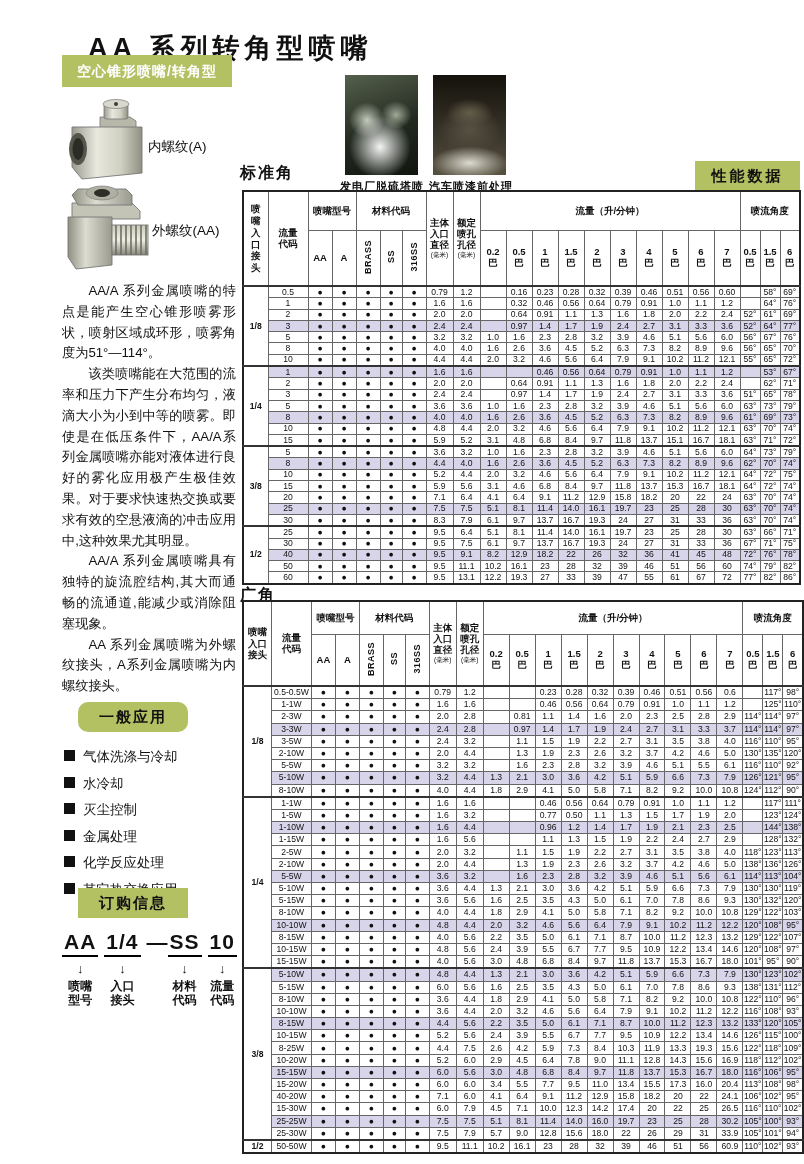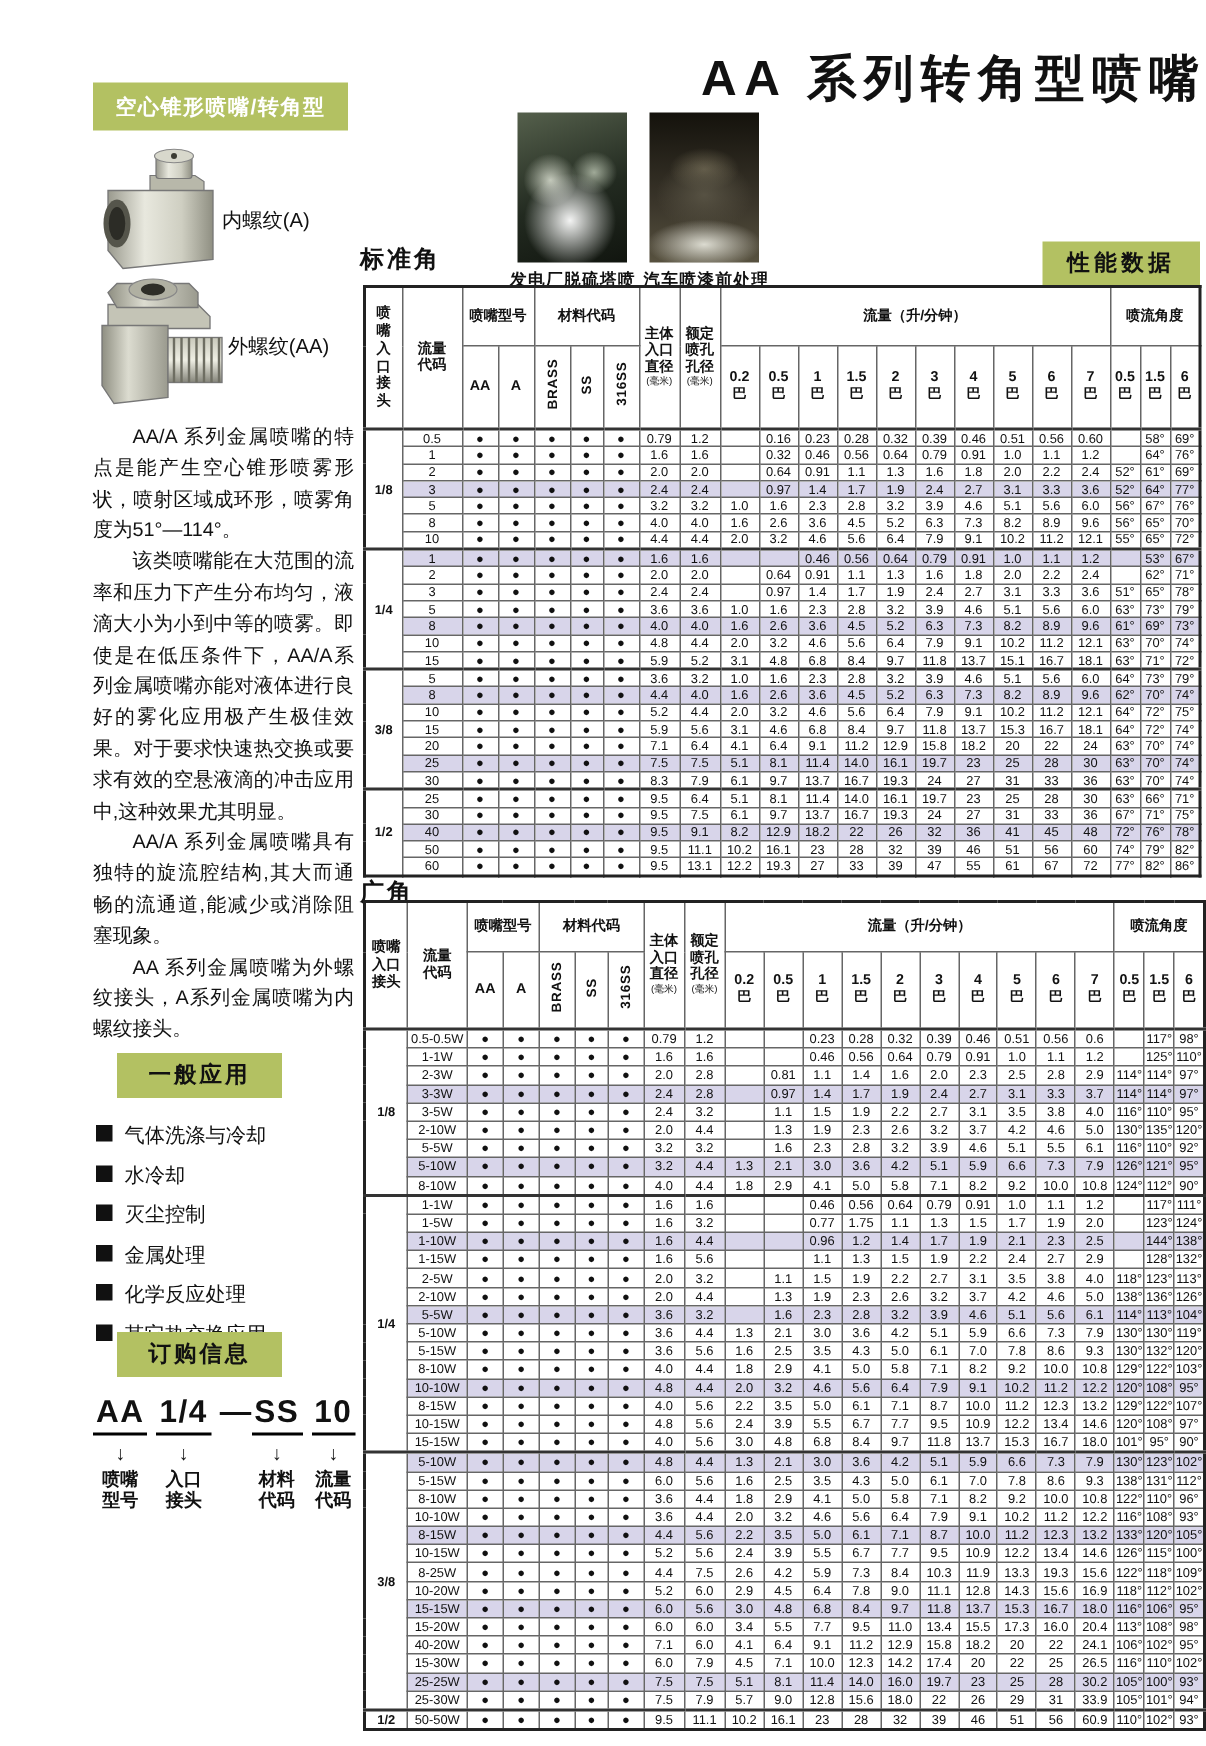--- a/index.html
+++ b/index.html
@@ -1,26 +1,26 @@
 <!DOCTYPE html>
 <html><head>
 <meta charset="utf-8">
 <style>
   html,body{margin:0;padding:0;background:#e8e8e8;}
   #page{position:relative;width:804px;height:1164px;background:#ffffff;overflow:hidden;
         font-family:"Liberation Sans","DejaVu Sans",sans-serif;color:#111;}
   .abs{position:absolute;}
   
-  #title{left:0;right:0;top:30px;text-align:right;font-size:33px;font-weight:bold;letter-spacing:5px;padding-left:28px;}
+  #title{left:0;right:0;top:30px;text-align:left;font-size:27px;font-weight:bold;letter-spacing:5px;padding-left:88px;}
   
   .badge{background:#b3c162;text-align:center;font-weight:bold;}
   #badge-type{left:62px;top:55px;width:170px;height:32px;line-height:32px;color:#fff;font-size:14px;letter-spacing:1px;}
   #badge-perf{left:695px;top:161px;width:105px;height:29px;line-height:29px;color:#111;font-size:15px;letter-spacing:3px;}
   #badge-app,#badge-order{left:78px;width:110px;height:30px;line-height:30px;color:#111;font-size:15px;letter-spacing:2px;}
-  #badge-app{top:702px;}  #badge-order{top:888px;}
+  #badge-app{top:702px;border-radius:10px;}  #badge-order{top:888px;}
   
   .nozzle-label{font-size:13.5px;}
   #nz1-label{left:148px;top:138px;} #nz2-label{left:152px;top:222px;}
   
   #paras{left:62px;top:281px;width:174px;font-size:13.2px;line-height:20.8px;text-align:justify;}
   #paras p{margin:0;text-indent:2em;}
   
   #apps{left:64px;top:744px;width:170px;}
   .app-item{font-size:13.5px;height:26.5px;line-height:26.5px;font-weight:bold;font-weight:normal;}
   .sq{display:inline-block;width:11px;height:11px;background:#111;margin-right:8px;}
@@ -1157,21 +1157,21 @@
             <td class="dot">●</td>
             <td class="dot">●</td>
             <td class="dot">●</td>
             <td class="dot">●</td>
             <td class="dot">●</td>
             <td>1.6</td>
             <td>3.2</td>
             <td></td>
             <td></td>
             <td>0.77</td>
-            <td>1.75</td>
+            <td>0.50</td>
             <td>1.1</td>
             <td>1.3</td>
             <td>1.5</td>
             <td>1.7</td>
             <td>1.9</td>
             <td>2.0</td>
             <td></td>
             <td>123°</td>
             <td>124°</td>
           </tr>

